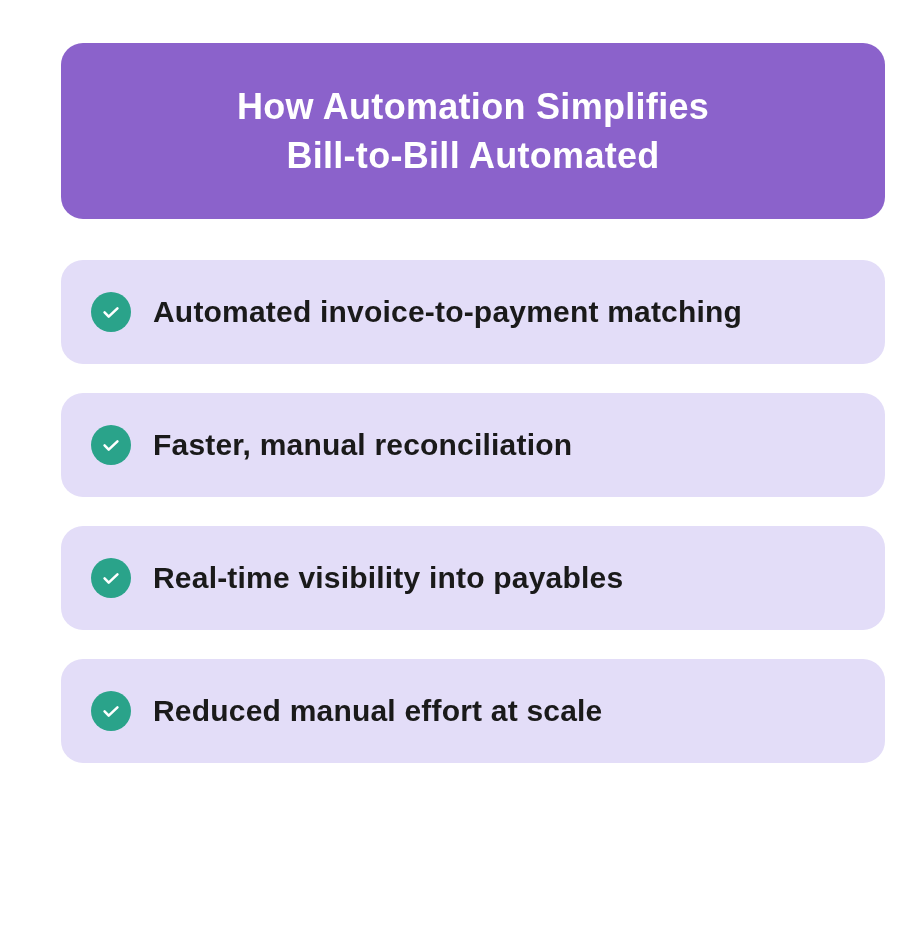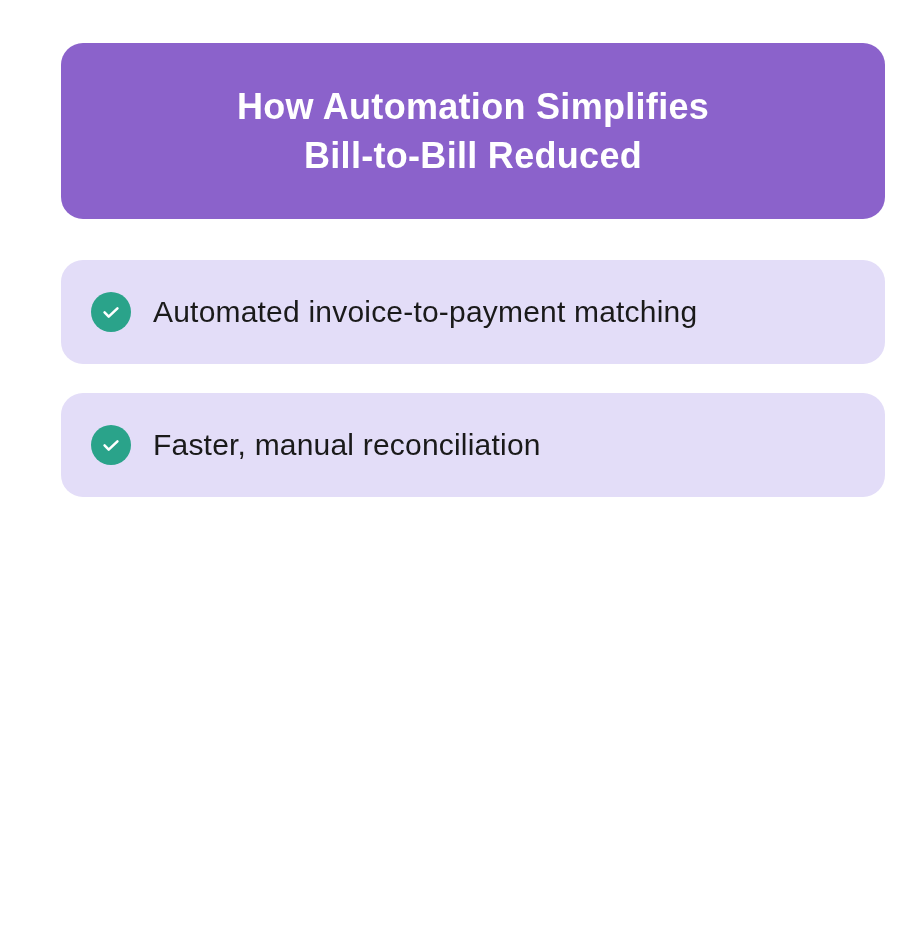--- a/index.html
+++ b/index.html
@@ -63,35 +63,35 @@
     display: flex;
     align-items: center;
     justify-content: center;
   }
   .check-circle svg {
     display: block;
   }
   .item-label {
     margin-left: 22px;
     font-size: 30px;
-    font-weight: 400;
+    font-weight: 700;
     color: var(--item-text, #1A1A1A);
     letter-spacing: 0.2px;
     white-space: nowrap;
   }
 </style>
 </head>
 <body>
 
 <div class="canvas" style="--page-bg: #FFFFFF; --header-bg: #8B62CB; --item-bg: #E3DDF8; --check-bg: #2AA38A; --title-text: #FFFFFF; --item-text: #1A1A1A; --check-mark: #FFFFFF;">
 
   <div class="header-card">
     <div class="header-title">
       <div>How Automation Simplifies</div>
-      <div>Bill-to-Bill Reduced</div>
+      <div>Bill-to-Bill Automated</div>
     </div>
   </div>
 
   <div class="list">
 
     <div class="list-item">
       <span class="check-circle">
         <svg width="22" height="22" viewBox="0 0 24 24" fill="none">
           <path d="M5 12.5l4.5 4.5L19 8" stroke="#FFFFFF" stroke-width="2.8" stroke-linecap="round" stroke-linejoin="round"></path>
         </svg>
@@ -102,16 +102,32 @@
 
     <div class="list-item">
       <span class="check-circle">
         <svg width="22" height="22" viewBox="0 0 24 24" fill="none">
           <path d="M5 12.5l4.5 4.5L19 8" stroke="#FFFFFF" stroke-width="2.8" stroke-linecap="round" stroke-linejoin="round"></path>
         </svg>
       </span>
       <span class="item-label">Faster, manual reconciliation</span>
     </div>
 
+    <div class="list-item">
+      <span class="check-circle">
+        <svg width="22" height="22" viewBox="0 0 24 24" fill="none">
+          <path d="M5 12.5l4.5 4.5L19 8" stroke="#FFFFFF" stroke-width="2.8" stroke-linecap="round" stroke-linejoin="round"></path>
+        </svg>
+      </span>
+      <span class="item-label">Real-time visibility into payables</span>
+    </div>
 
+    <div class="list-item">
+      <span class="check-circle">
+        <svg width="22" height="22" viewBox="0 0 24 24" fill="none">
+          <path d="M5 12.5l4.5 4.5L19 8" stroke="#FFFFFF" stroke-width="2.8" stroke-linecap="round" stroke-linejoin="round"></path>
+        </svg>
+      </span>
+      <span class="item-label">Reduced manual effort at scale</span>
+    </div>
 
   </div>
 </div>
 
 </body></html>

